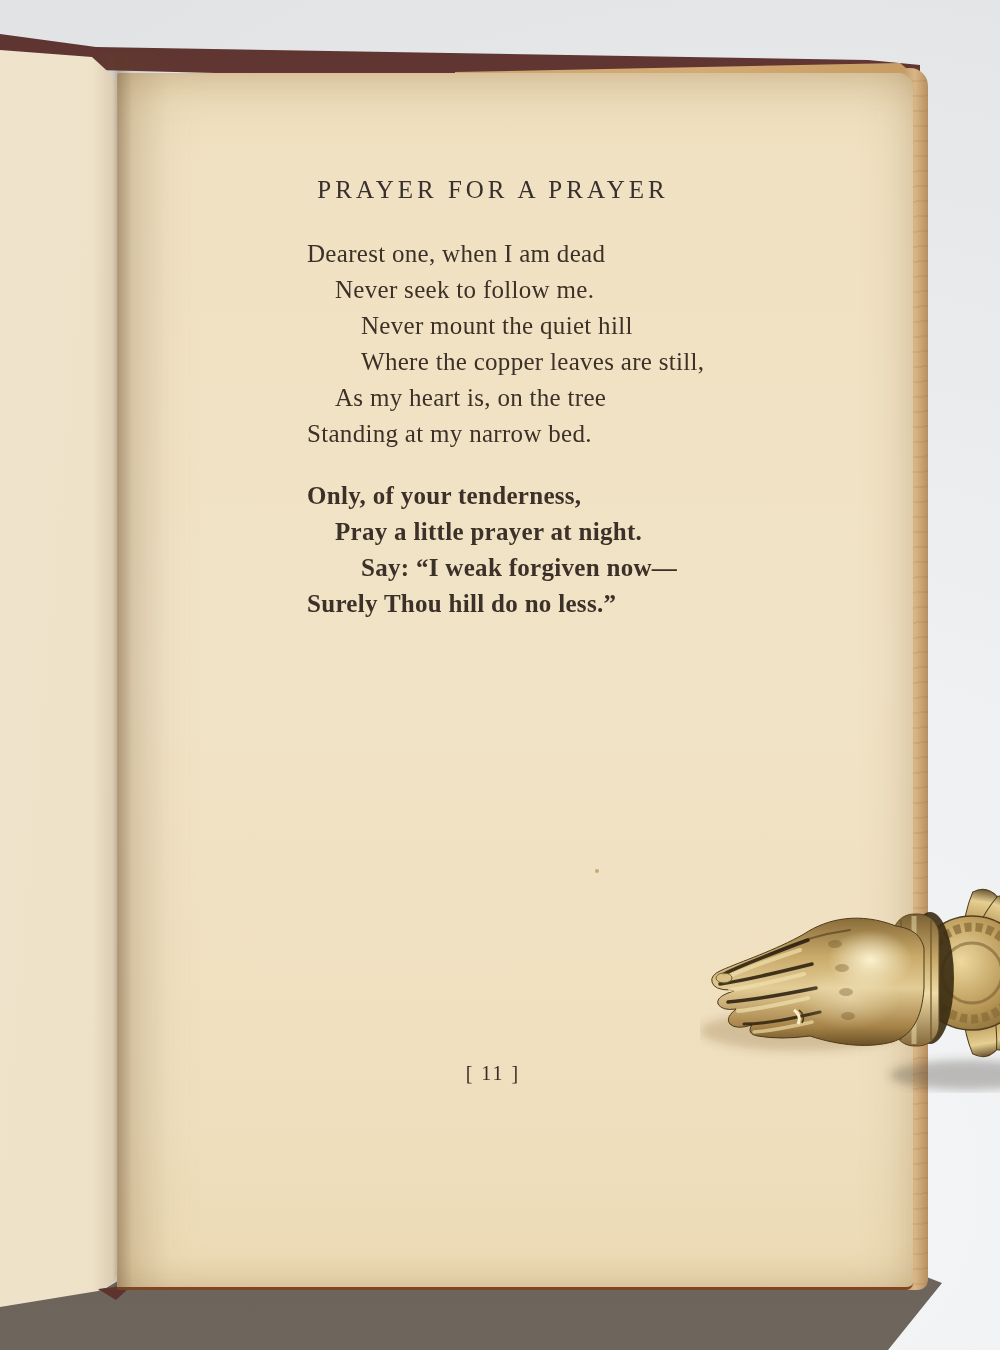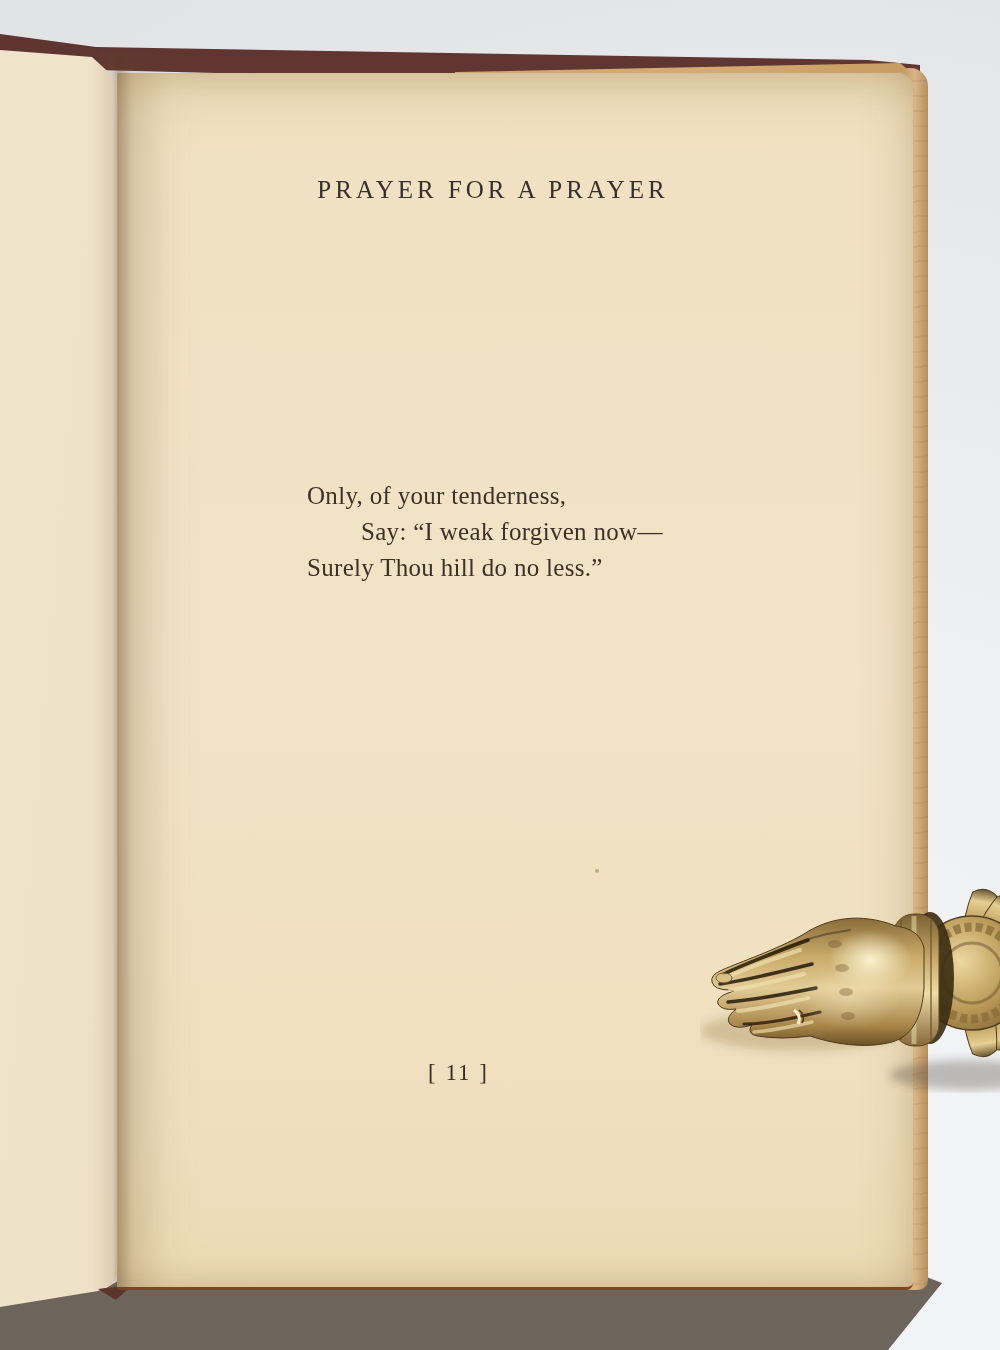--- a/index.html
+++ b/index.html
@@ -65,26 +65,26 @@
     background:linear-gradient(90deg, rgba(110,80,45,0) 0%, rgba(110,80,45,.14) 26%, rgba(92,64,34,.34) 34%, rgba(110,80,45,.10) 52%, rgba(110,80,45,0) 100%);
   }
   
   #text-layer{ left:0; top:0; width:1000px; height:1094px; z-index:10; color:#3c3128;padding-left:32px;}
   #poem-title{
     left:240px; top:175px; width:506px; text-align:center;
     font-size:25px; line-height:30px; letter-spacing:4px; color:#38302e; white-space:nowrap;
   }
   .stanza{ left:307px; width:480px; font-size:25px; line-height:36px; letter-spacing:.3px; white-space:nowrap;}
   #stanza-1{ top:236px; }
-  #stanza-2{ top:478px; }
+  #stanza-2{ top:478px;font-weight:bold; }
   .line{height:36px;}
   .i0{margin-left:0;} .i1{margin-left:28px;} .i2{margin-left:54px;}
   #folio{
-    left:428px; top:1058px; width:130px; text-align:left;
-    font-size:23px; line-height:30px; letter-spacing:2px; color:#3a2e24; white-space:nowrap;
+    left:428px; top:1058px; width:130px; text-align:center;
+    font-size:20px; line-height:30px; letter-spacing:2px; color:#3a2e24; white-space:nowrap;
   }
   #paper-speck{left:595px; top:869px; width:4px; height:4px; border-radius:50%; background:#b08a50; opacity:.65; z-index:9;}
   
   #hand-clip{ left:700px; top:878px; width:305px; height:215px; z-index:20; }
 </style>
 </head>
 <body>
 
 <div id="stage">
 
@@ -94,23 +94,32 @@
   <div class="abs" id="fore-edge"></div>
   <div class="abs" id="left-page"></div>
   <div class="abs" id="cover-corner"></div>
   <div class="abs" id="main-page"></div>
   <div class="abs" id="gutter"></div>
   <div class="abs" id="paper-speck"></div>
 
   <div class="abs" id="text-layer">
     <div class="abs" id="poem-title">PRAYER FOR A PRAYER</div>
 
+    <div class="abs stanza" id="stanza-1">
+      <div class="line i0">Dearest one, when I am dead</div>
+      <div class="line i1">Never seek to follow me.</div>
+      <div class="line i2">Never mount the quiet hill</div>
+      <div class="line i2">Where the copper leaves are still,</div>
+      <div class="line i1">As my heart is, on the tree</div>
+      <div class="line i0">Standing at my narrow bed.</div>
+    </div>
 
     <div class="abs stanza" id="stanza-2">
       <div class="line i0">Only, of your tenderness,</div>
+      <div class="line i1">Pray a little prayer at night.</div>
       <div class="line i2">Say: “I weak forgiven now—</div>
       <div class="line i0">Surely Thou hill do no less.”</div>
     </div>
 
     <div class="abs" id="folio">[ 11 ]</div>
   </div>
 
   <svg class="abs" id="hand-clip" viewBox="0 0 305 215" aria-hidden="true">
     <defs>
       <linearGradient id="brassV" x1="0" y1="0" x2="0" y2="1">

